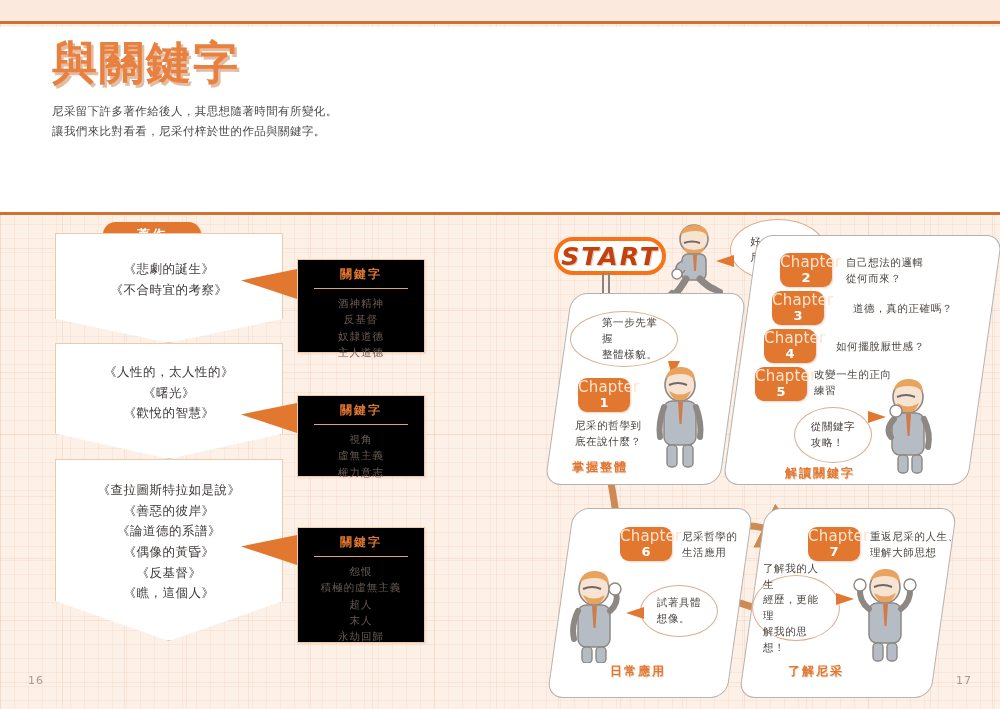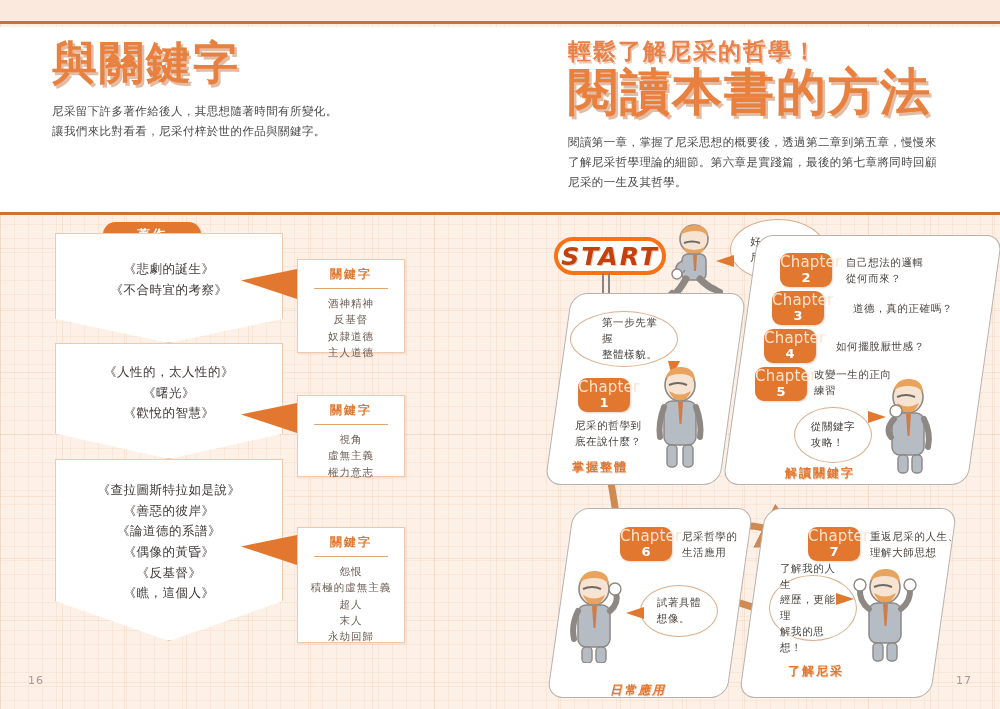--- a/index.html
+++ b/index.html
@@ -80,22 +80,22 @@
     color: #3e3a38; font-size: 12.5px; line-height: 1.65;
     letter-spacing: .5px;
     padding-bottom: 16px;
     filter: drop-shadow(1px 1px 1px rgba(190,140,110,.25));
   }
   .chev.c1 { top: 18px;  height: 110px; }
   .chev.c2 { top: 128px; height: 116px; }
   .chev.c3 { top: 244px; height: 182px; }
 
   .kw-box {
-    position: absolute; left: 297px; width: 108px;
-    background: #ffffff; border: 1px solid #f0c9ab;
+    position: absolute; left: 297px; width: 128px;
+    background: #000000; border: 1px solid #f0c9ab;
     padding: 6px 4px 10px;
     text-align: center;
     filter: drop-shadow(1px 1px 1px rgba(190,140,110,.22));
   }
   .kw-box.k1 { top: 44px;  height: 94px; }
   .kw-box.k2 { top: 180px; height: 82px; }
   .kw-box.k3 { top: 312px; height: 116px; }
   .kw-title {
     color: #e2772f; font-size: 12px; font-weight: bold; letter-spacing: 2px;
     margin-bottom: 5px;
@@ -204,29 +204,20 @@
   <div class="header-white"></div>
 
   <div class="hdr hdr-l">
     <div class="title-big">與關鍵字</div>
     <div class="lede">
       <div>尼采留下許多著作給後人，其思想隨著時間有所變化。</div>
       <div>讓我們來比對看看，尼采付梓於世的作品與關鍵字。</div>
     </div>
   </div>
 
-  <div class="hdr hdr-r">
-    <div class="kicker">輕鬆了解尼采的哲學！</div>
-    <div class="title-big r">閱讀本書的方法</div>
-    <div class="lede">
-      <div>閱讀第一章，掌握了尼采思想的概要後，透過第二章到第五章，慢慢來</div>
-      <div>了解尼采哲學理論的細節。第六章是實踐篇，最後的第七章將同時回顧</div>
-      <div>尼采的一生及其哲學。</div>
-    </div>
-  </div>
 
   <div class="left-diagram">
 
     <div class="tag-works">著作</div>
 
     <div class="chev c1">
       <div>《悲劇的誕生》</div>
       <div>《不合時宜的考察》</div>
     </div>
 
@@ -399,21 +390,21 @@
       <span class="w">Chapter</span>
       <span class="n">6</span>
     </div>
     <div class="chip-text" style="left:142px; top:314px; white-space:pre-line;">尼采哲學的
 生活應用</div>
     <div class="bubble" style="left:100px; top:370px; width:78px; height:52px;">
       <div style="white-space:pre-line;">試著具體
 想像。</div>
     </div>
     <div class="tail left" style="left:86px; top:392px;"></div>
-    <div class="panel-label" style="left:70px; top:467px;font-style:italic;">日常應用</div>
+    <div class="panel-label" style="left:70px; top:448px;">日常應用</div>
 
     <svg class="char" style="left:28px; top:352px;" width="60" height="96" viewBox="0 0 60 96">
       <ellipse cx="26" cy="22" rx="15" ry="16" fill="#f7e3d2" stroke="#8d8883" stroke-width="1.6"></ellipse>
       <path d="M11,16 q4,-13 17,-12 q13,1 13,14 q-4,-7 -14,-7 q-11,0 -16,5z" fill="#e8a35e"></path>
       <path d="M15,22 q9,-4 18,0" stroke="#6f6a66" stroke-width="2" fill="none"></path>
       <path d="M15,28 q11,7 22,0 q-4,10 -11,10 q-7,0 -11,-10z" fill="#e8a35e"></path>
       <rect x="10" y="38" width="32" height="42" rx="8" fill="#b6bcc4" stroke="#8d8883" stroke-width="1.5"></rect>
       <path d="M24,39 l5,0 l-1.5,22 l-2,0z" fill="#cf7c4a"></path>
       <path d="M42,44 q9,-8 6,-18" stroke="#8d8883" stroke-width="6" fill="none" stroke-linecap="round"></path>
       <circle cx="47" cy="22" r="6" fill="#fff" stroke="#8d8883" stroke-width="1.4"></circle>
@@ -424,21 +415,21 @@
 
     <div class="panel p4">
         <div class="inner"></div>
       </div>
     <div class="chip" style="left:268px; top:312px;">
       <span class="w">Chapter</span>
       <span class="n">7</span>
     </div>
     <div class="chip-text" style="left:330px; top:314px; white-space:pre-line;">重返尼采的人生、
 理解大師思想</div>
-    <div class="bubble" style="left:229px; top:360px; width:88px; height:66px;justify-content:center;">
+    <div class="bubble" style="left:212px; top:360px; width:88px; height:66px;justify-content:center;">
       <div style="white-space:pre-line;">了解我的人生
 經歷，更能理
 解我的思想！</div>
     </div>
     <div class="tail right" style="left:296px; top:378px;"></div>
     <div class="panel-label" style="left:248px; top:448px;">了解尼采</div>
 
     <svg class="char" style="left:310px; top:346px;" width="70" height="102" viewBox="0 0 70 102">
       <ellipse cx="35" cy="26" rx="15" ry="16" fill="#f7e3d2" stroke="#8d8883" stroke-width="1.6"></ellipse>
       <path d="M20,20 q4,-13 17,-12 q13,1 13,14 q-4,-7 -14,-7 q-11,0 -16,5z" fill="#e8a35e"></path>

